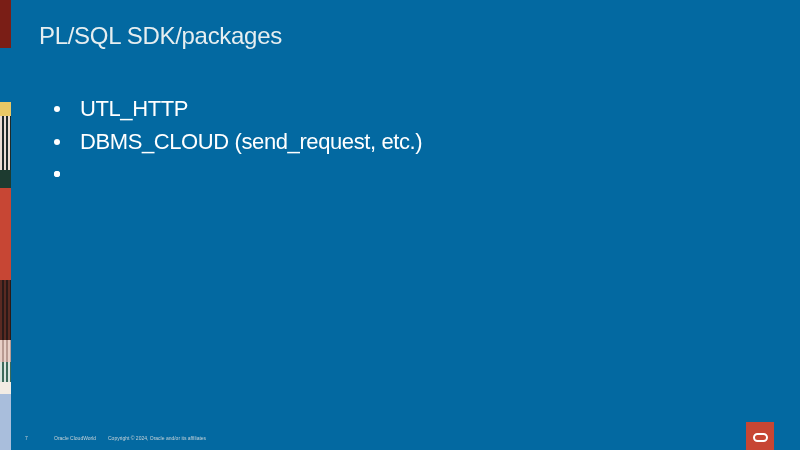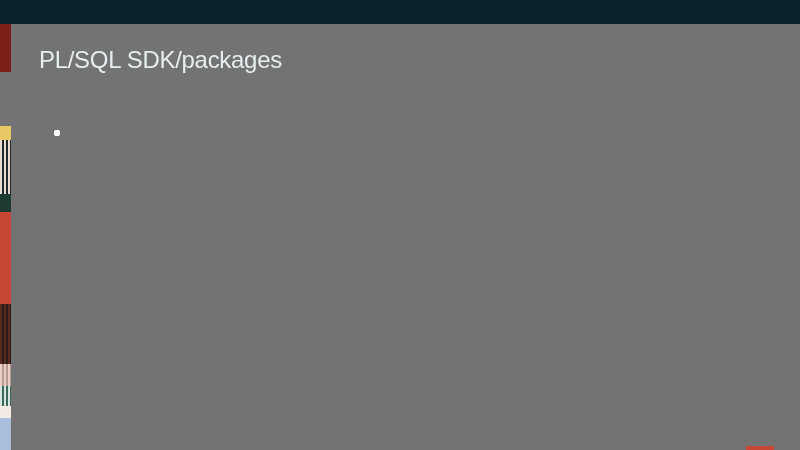--- a/index.html
+++ b/index.html
@@ -2,21 +2,21 @@
 <html><head>
   <meta charset="utf-8">
   <style>
     html, body { margin: 0; padding: 0; }
     body {
       width: 800px; height: 450px; overflow: hidden;
       background: #0b232d;
       position: relative;
       font-family: "Liberation Sans", sans-serif;
     }
-    .slide { position: absolute; inset: 0; background: #737373; margin-top: 24px; }
+    .slide { position: absolute; inset: 0; background: #0369a1; }
     .strip { position: absolute; left: 0; top: 0; width: 11px; height: 450px; }
     .seg { position: absolute; left: 0; width: 11px; }
     .title {
       position: absolute; left: 39px; top: 22px;
       font-size: 24px; color: #e6eef0; letter-spacing: -0.3px;
       font-family: "Liberation Sans", sans-serif;
     }
     .bullets {
       position: absolute; left: 52px; top: 93px; margin: 0; padding: 0; list-style: none;
     }
@@ -53,22 +53,22 @@
     <div class="seg" style="top:280px;height:60px;background:repeating-linear-gradient(90deg,#5a2a22 0 2px,#2a1a18 2px 4px);"></div>
     <div class="seg" style="top:340px;height:22px;background:repeating-linear-gradient(90deg,#e8cfc7 0 2px,#b89a92 2px 4px);"></div>
     <div class="seg" style="top:362px;height:20px;background:repeating-linear-gradient(90deg,#d9e6df 0 2px,#3c6a5a 2px 4px);"></div>
     <div class="seg" style="top:382px;height:12px;background:#f2ece4;"></div>
     <div class="seg" style="top:394px;height:56px;background:#a9bedc;"></div>
   </div>
 
   <div class="title">PL/SQL SDK/packages</div>
 
   <ul class="bullets">
-    <li><span class="dot"></span></li>
-    <li><span class="dot"></span></li>
+    <li><span class="dot"></span><span>UTL_HTTP</span></li>
+    <li><span class="dot"></span><span>DBMS_CLOUD (send_request, etc.)</span></li>
     <li><span class="dot"></span></li>
     <li><span class="dot"></span></li>
   </ul>
 
   <div class="footer" style="left:25px;">7</div>
   <div class="footer" style="left:54px;">Oracle CloudWorld</div>
   <div class="footer" style="left:108px;">Copyright © 2024, Oracle and/or its affiliates</div>
 
   <div class="logo">
     <div class="ring"></div>

